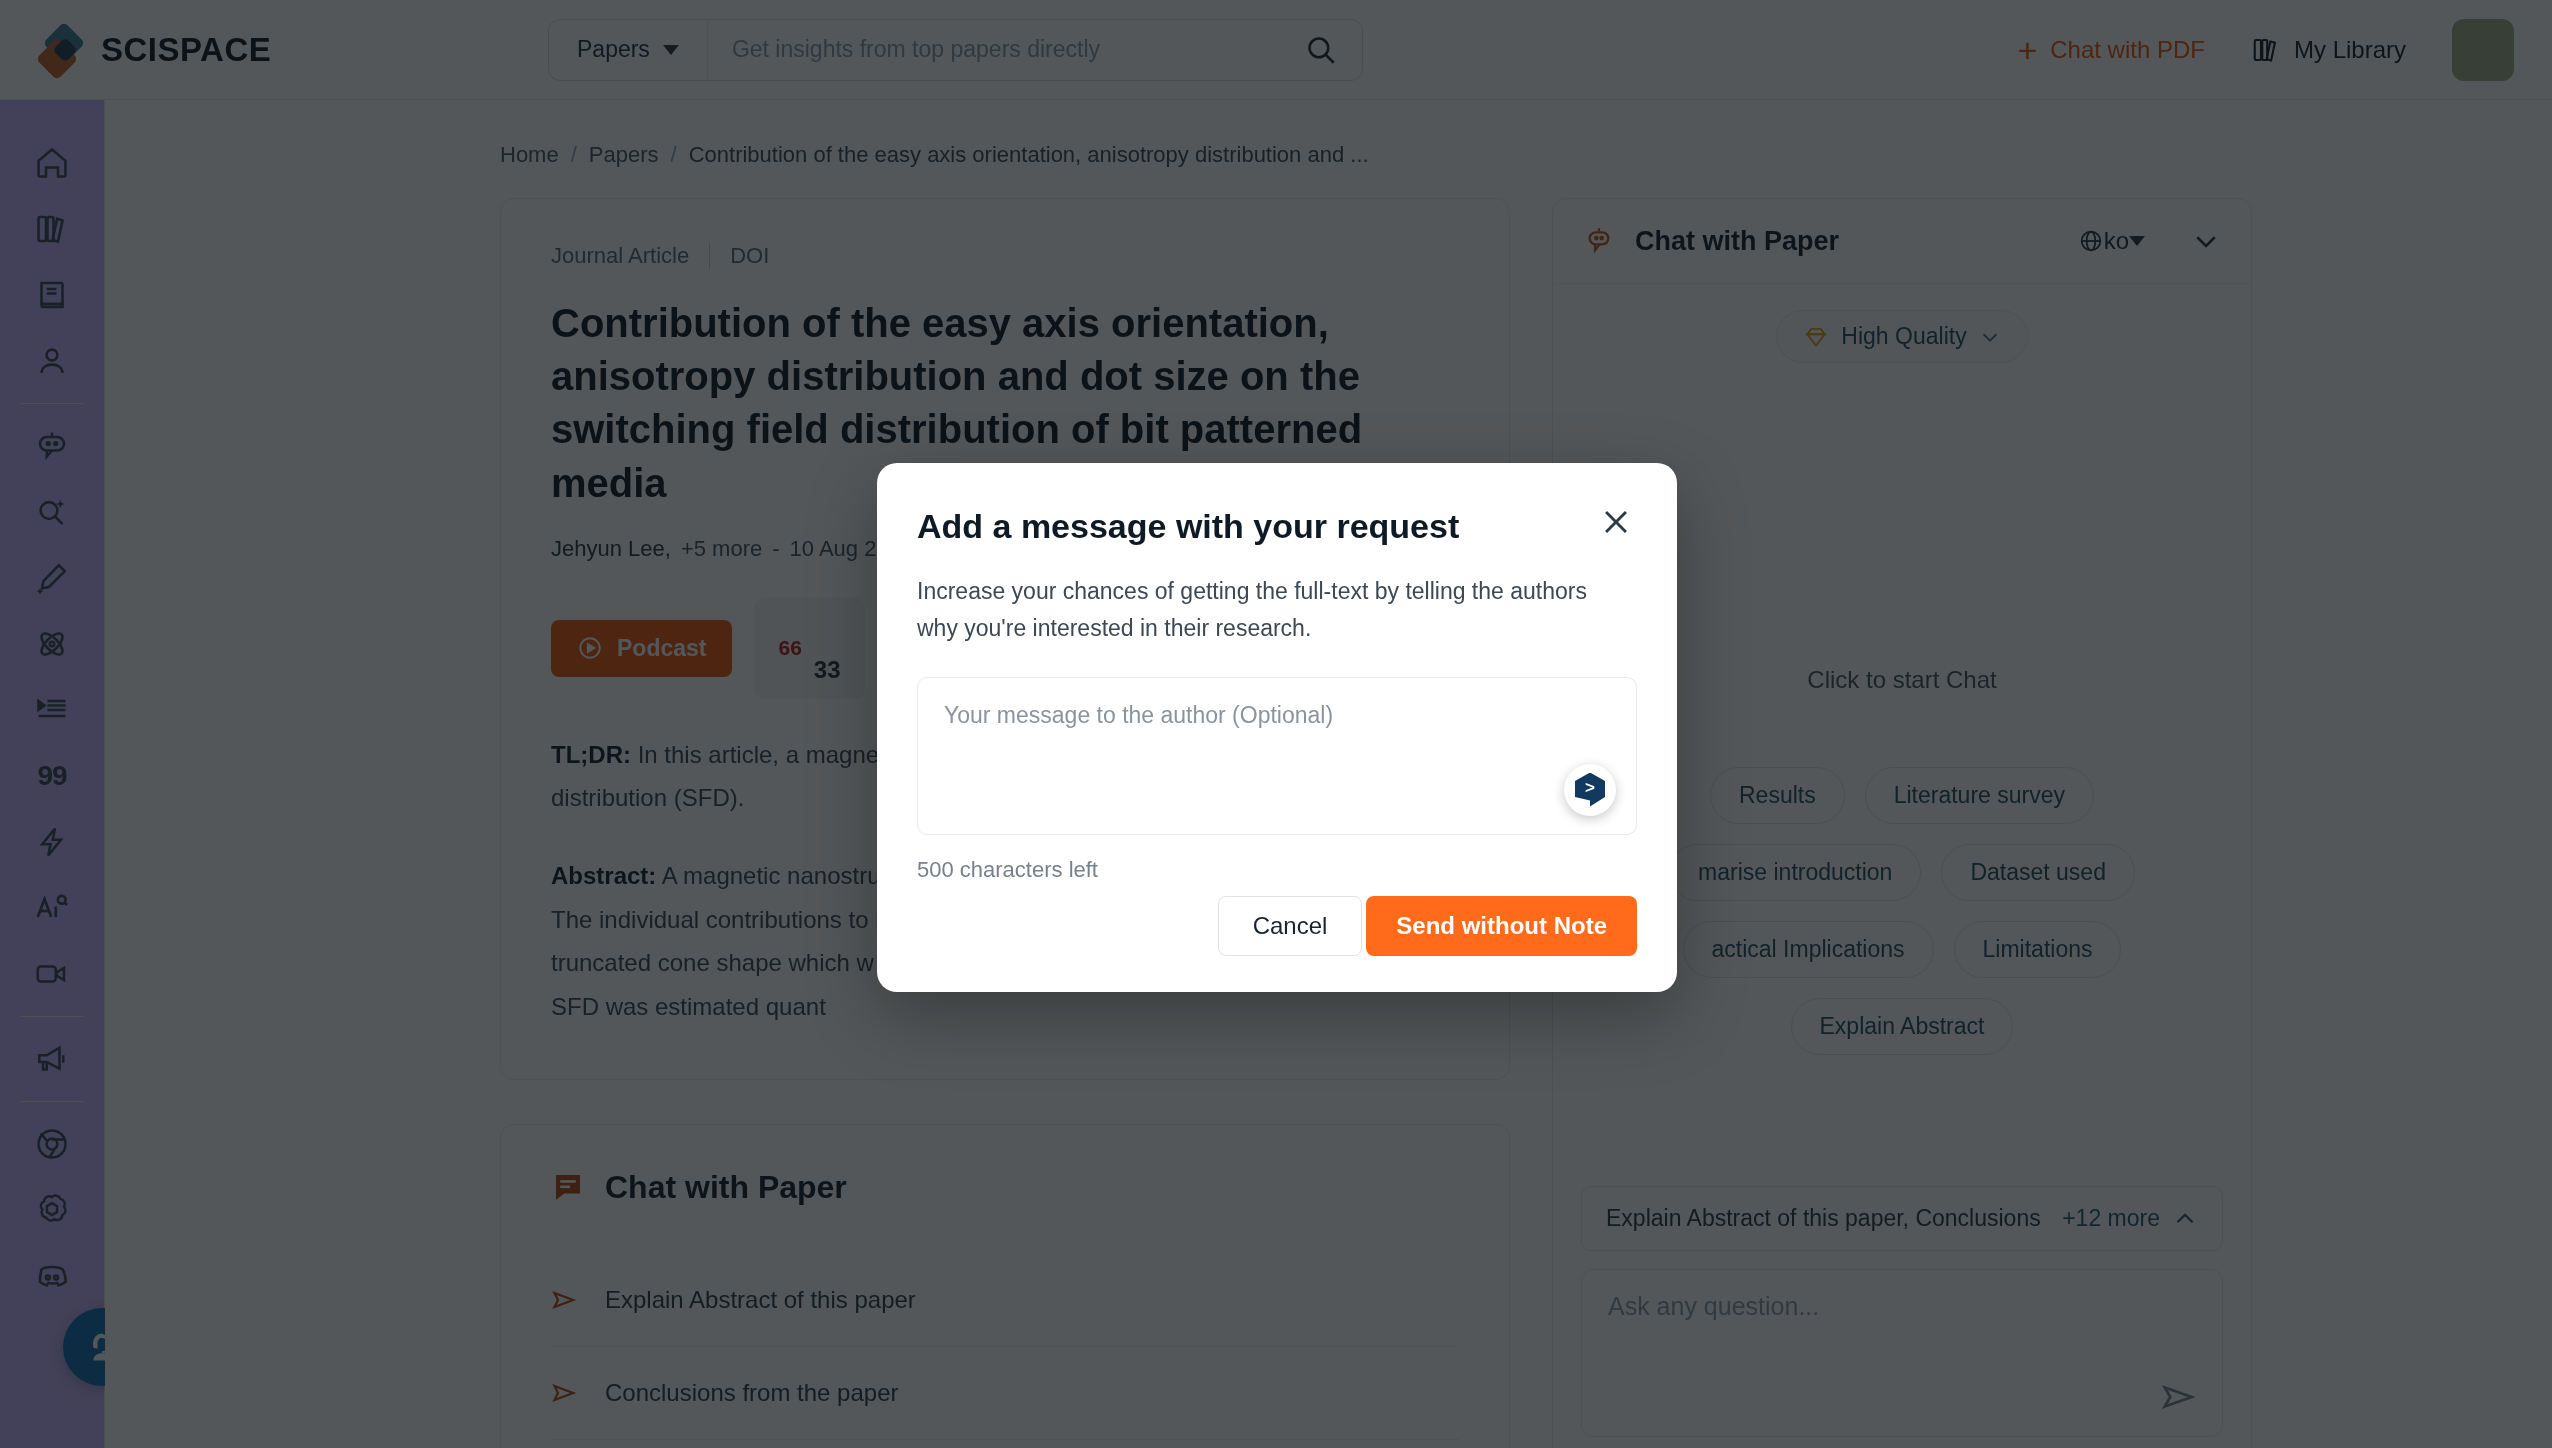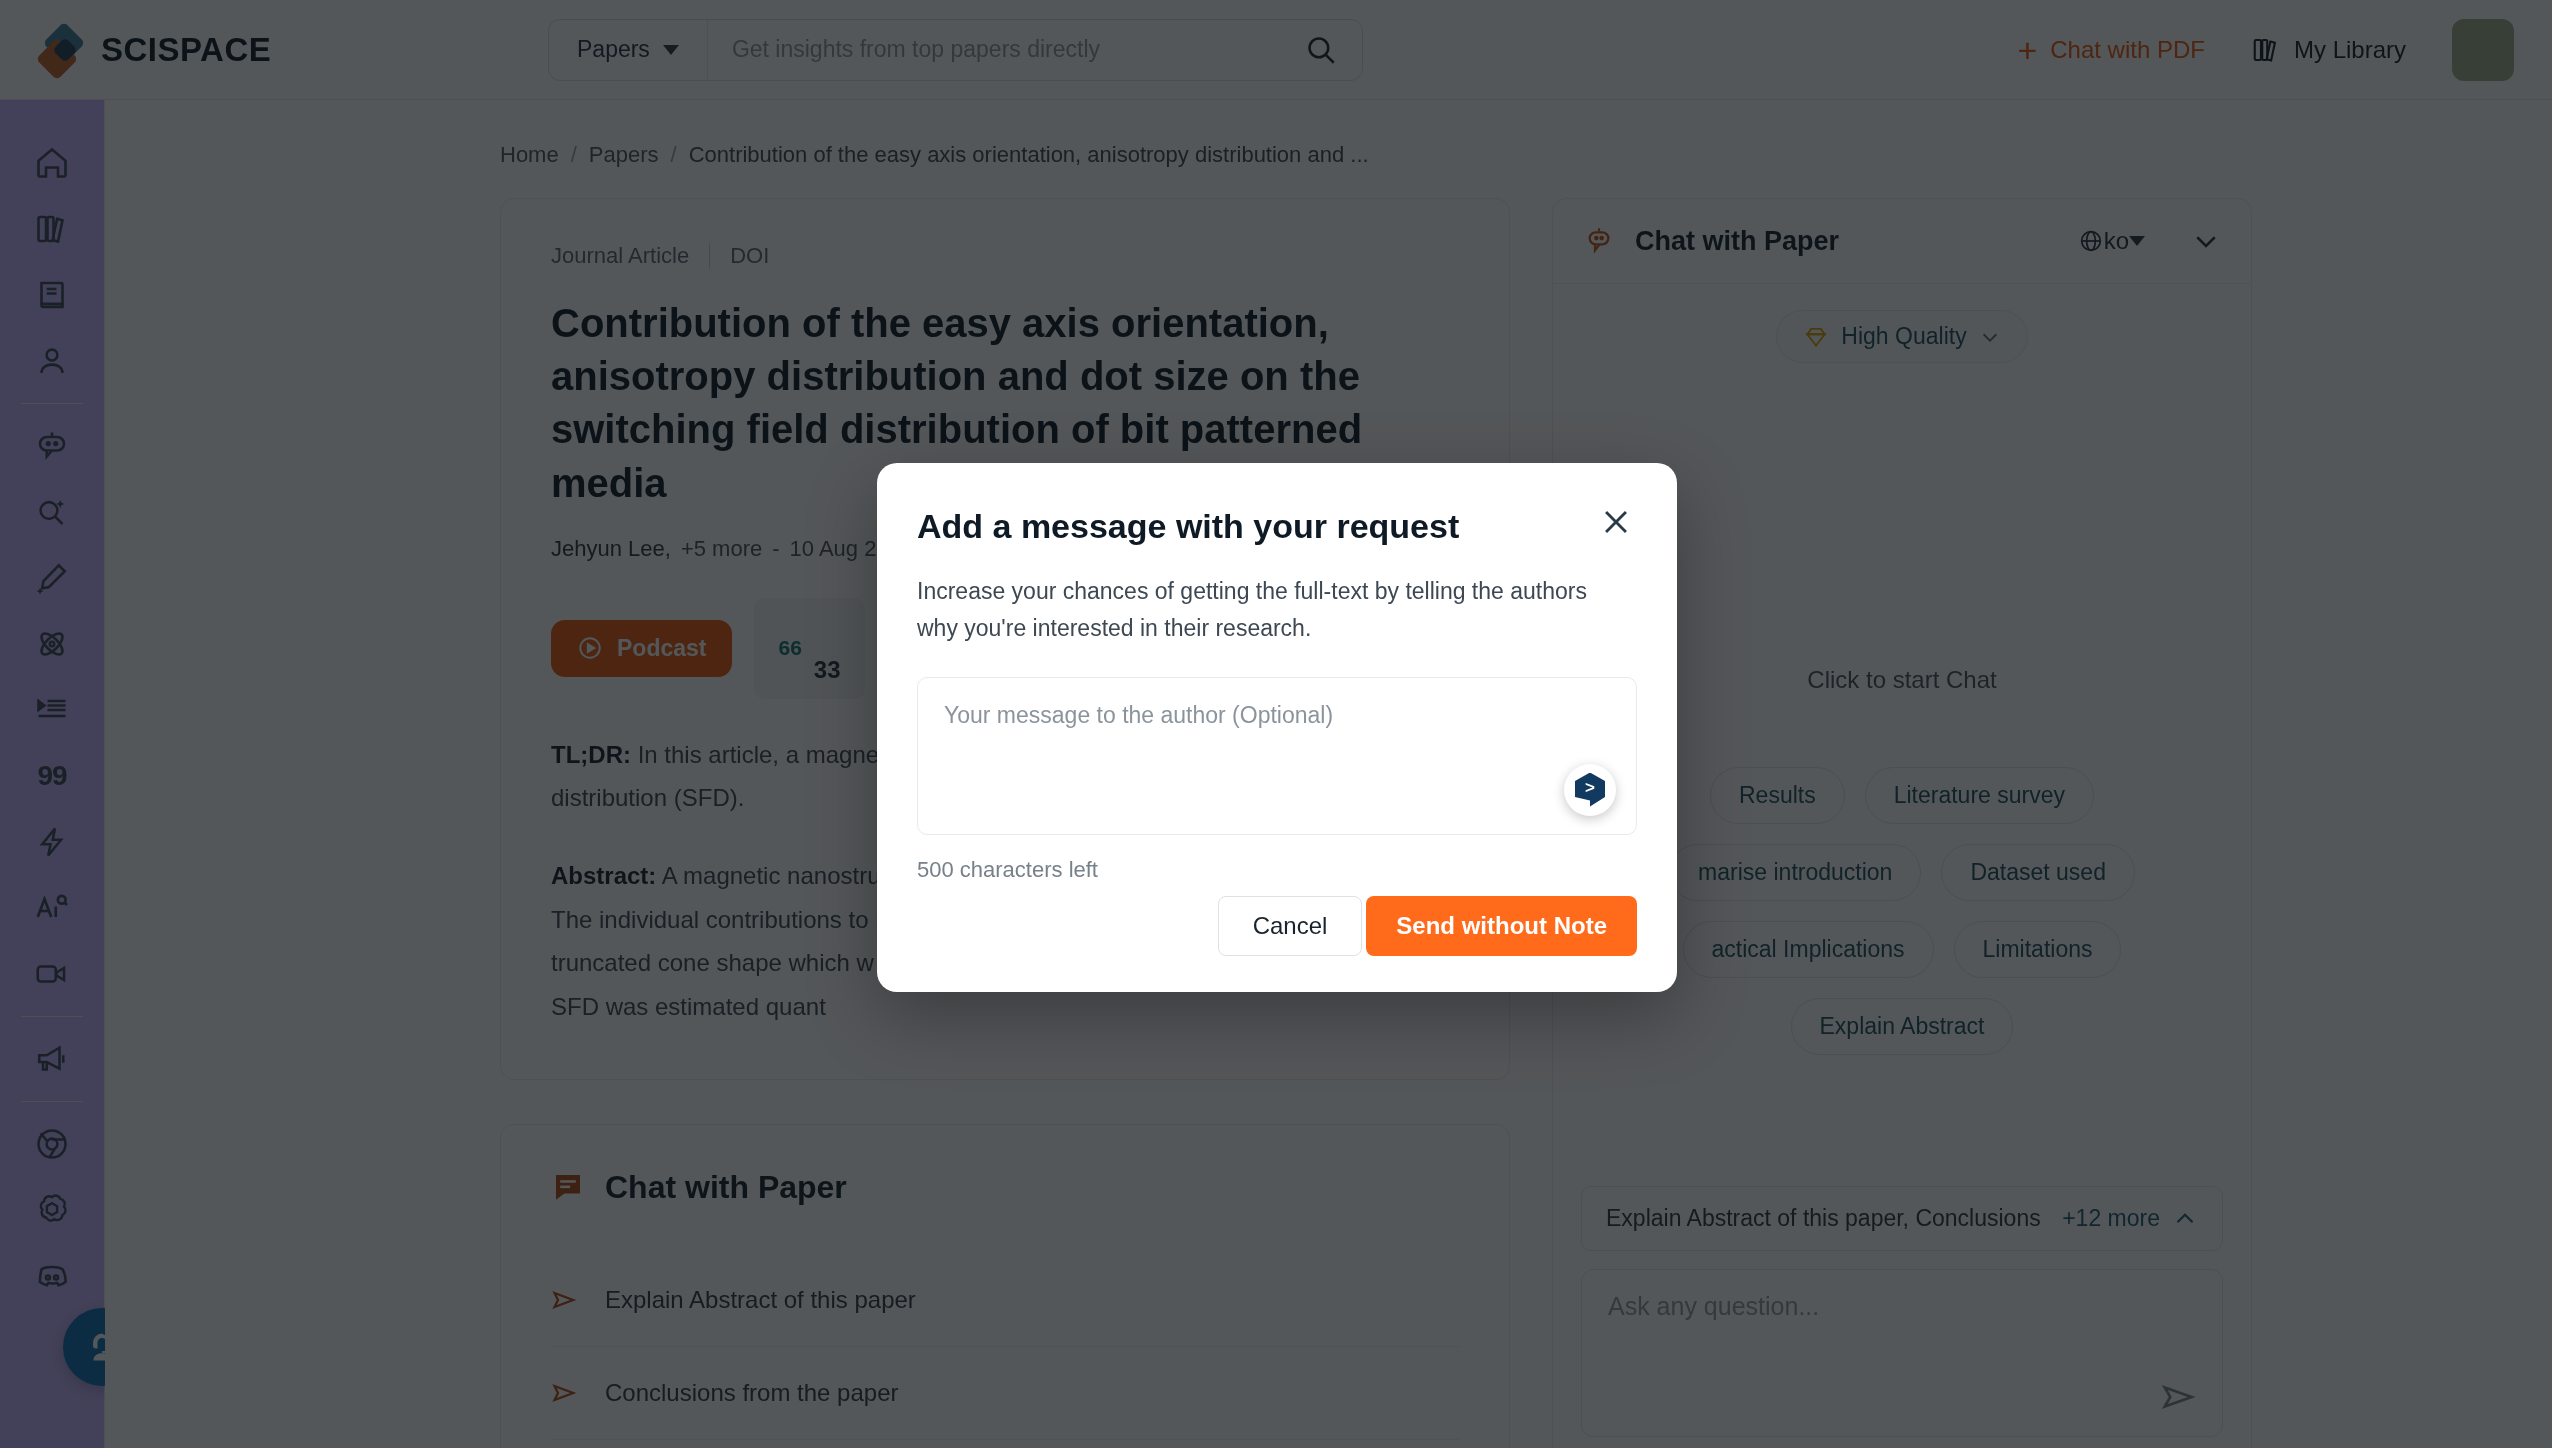--- a/index.html
+++ b/index.html
@@ -94,25 +94,25 @@
   .tagline .vbar { width: 1px; height: 26px; background: #ccd3d9; }
   .tagline .lk { cursor: pointer; }
   .paper-title { font-size: 40px; line-height: 1.33; font-weight: 700; color: #101b26; }
   .authors { display: flex; align-items: center; gap: 10px; font-size: 22px;
     color: #47535f; margin-top: 26px; flex-wrap: nowrap; overflow: hidden; }
   .authors .a-name { color: #2b3642; }
   .chev { width: 24px; height: 24px; }
 
   .actions { display: flex; align-items: center; gap: 22px; margin-top: 36px; }
   .btn-podcast { display: flex; align-items: center; gap: 14px; background: #e8590c;
-    color: #fff; font-size: 23px; font-weight: 600; border: 0; border-radius: 14px;
+    color: #fff; font-size: 23px; font-weight: 600; border: 0; border-radius: 8px;
     padding: 15px 26px; cursor: pointer; font-family: "Liberation Sans", sans-serif; }
   .cite-chip { display: flex; align-items: center; gap: 12px; background: #f1f3f5;
     border-radius: 10px; padding: 15px 24px; cursor: pointer; }
-  .cite-chip .q { font-size: 21px; color: #0f766e; font-weight: 700; }
+  .cite-chip .q { font-size: 21px; color: #b91c1c; font-weight: 700; }
   .cite-chip .n { font-size: 24px; color: #27323d; font-weight: 600; margin-top: 43px; }
   .btn-outline { display: flex; align-items: center; gap: 14px; background: #fff;
     border: 1px solid #dfe4e9; border-radius: 10px; padding: 15px 26px;
     font-size: 23px; font-weight: 600; color: #27323d; cursor: pointer;
     font-family: "Liberation Sans", sans-serif; white-space: nowrap; }
 
   .para { font-size: 24px; line-height: 1.82; color: #3c4753; margin-top: 34px; }
   .para b { color: #16212c; font-weight: 700; }
 
   .card2 { background: #fff; border: 1px solid #e6eaee; border-radius: 14px;

